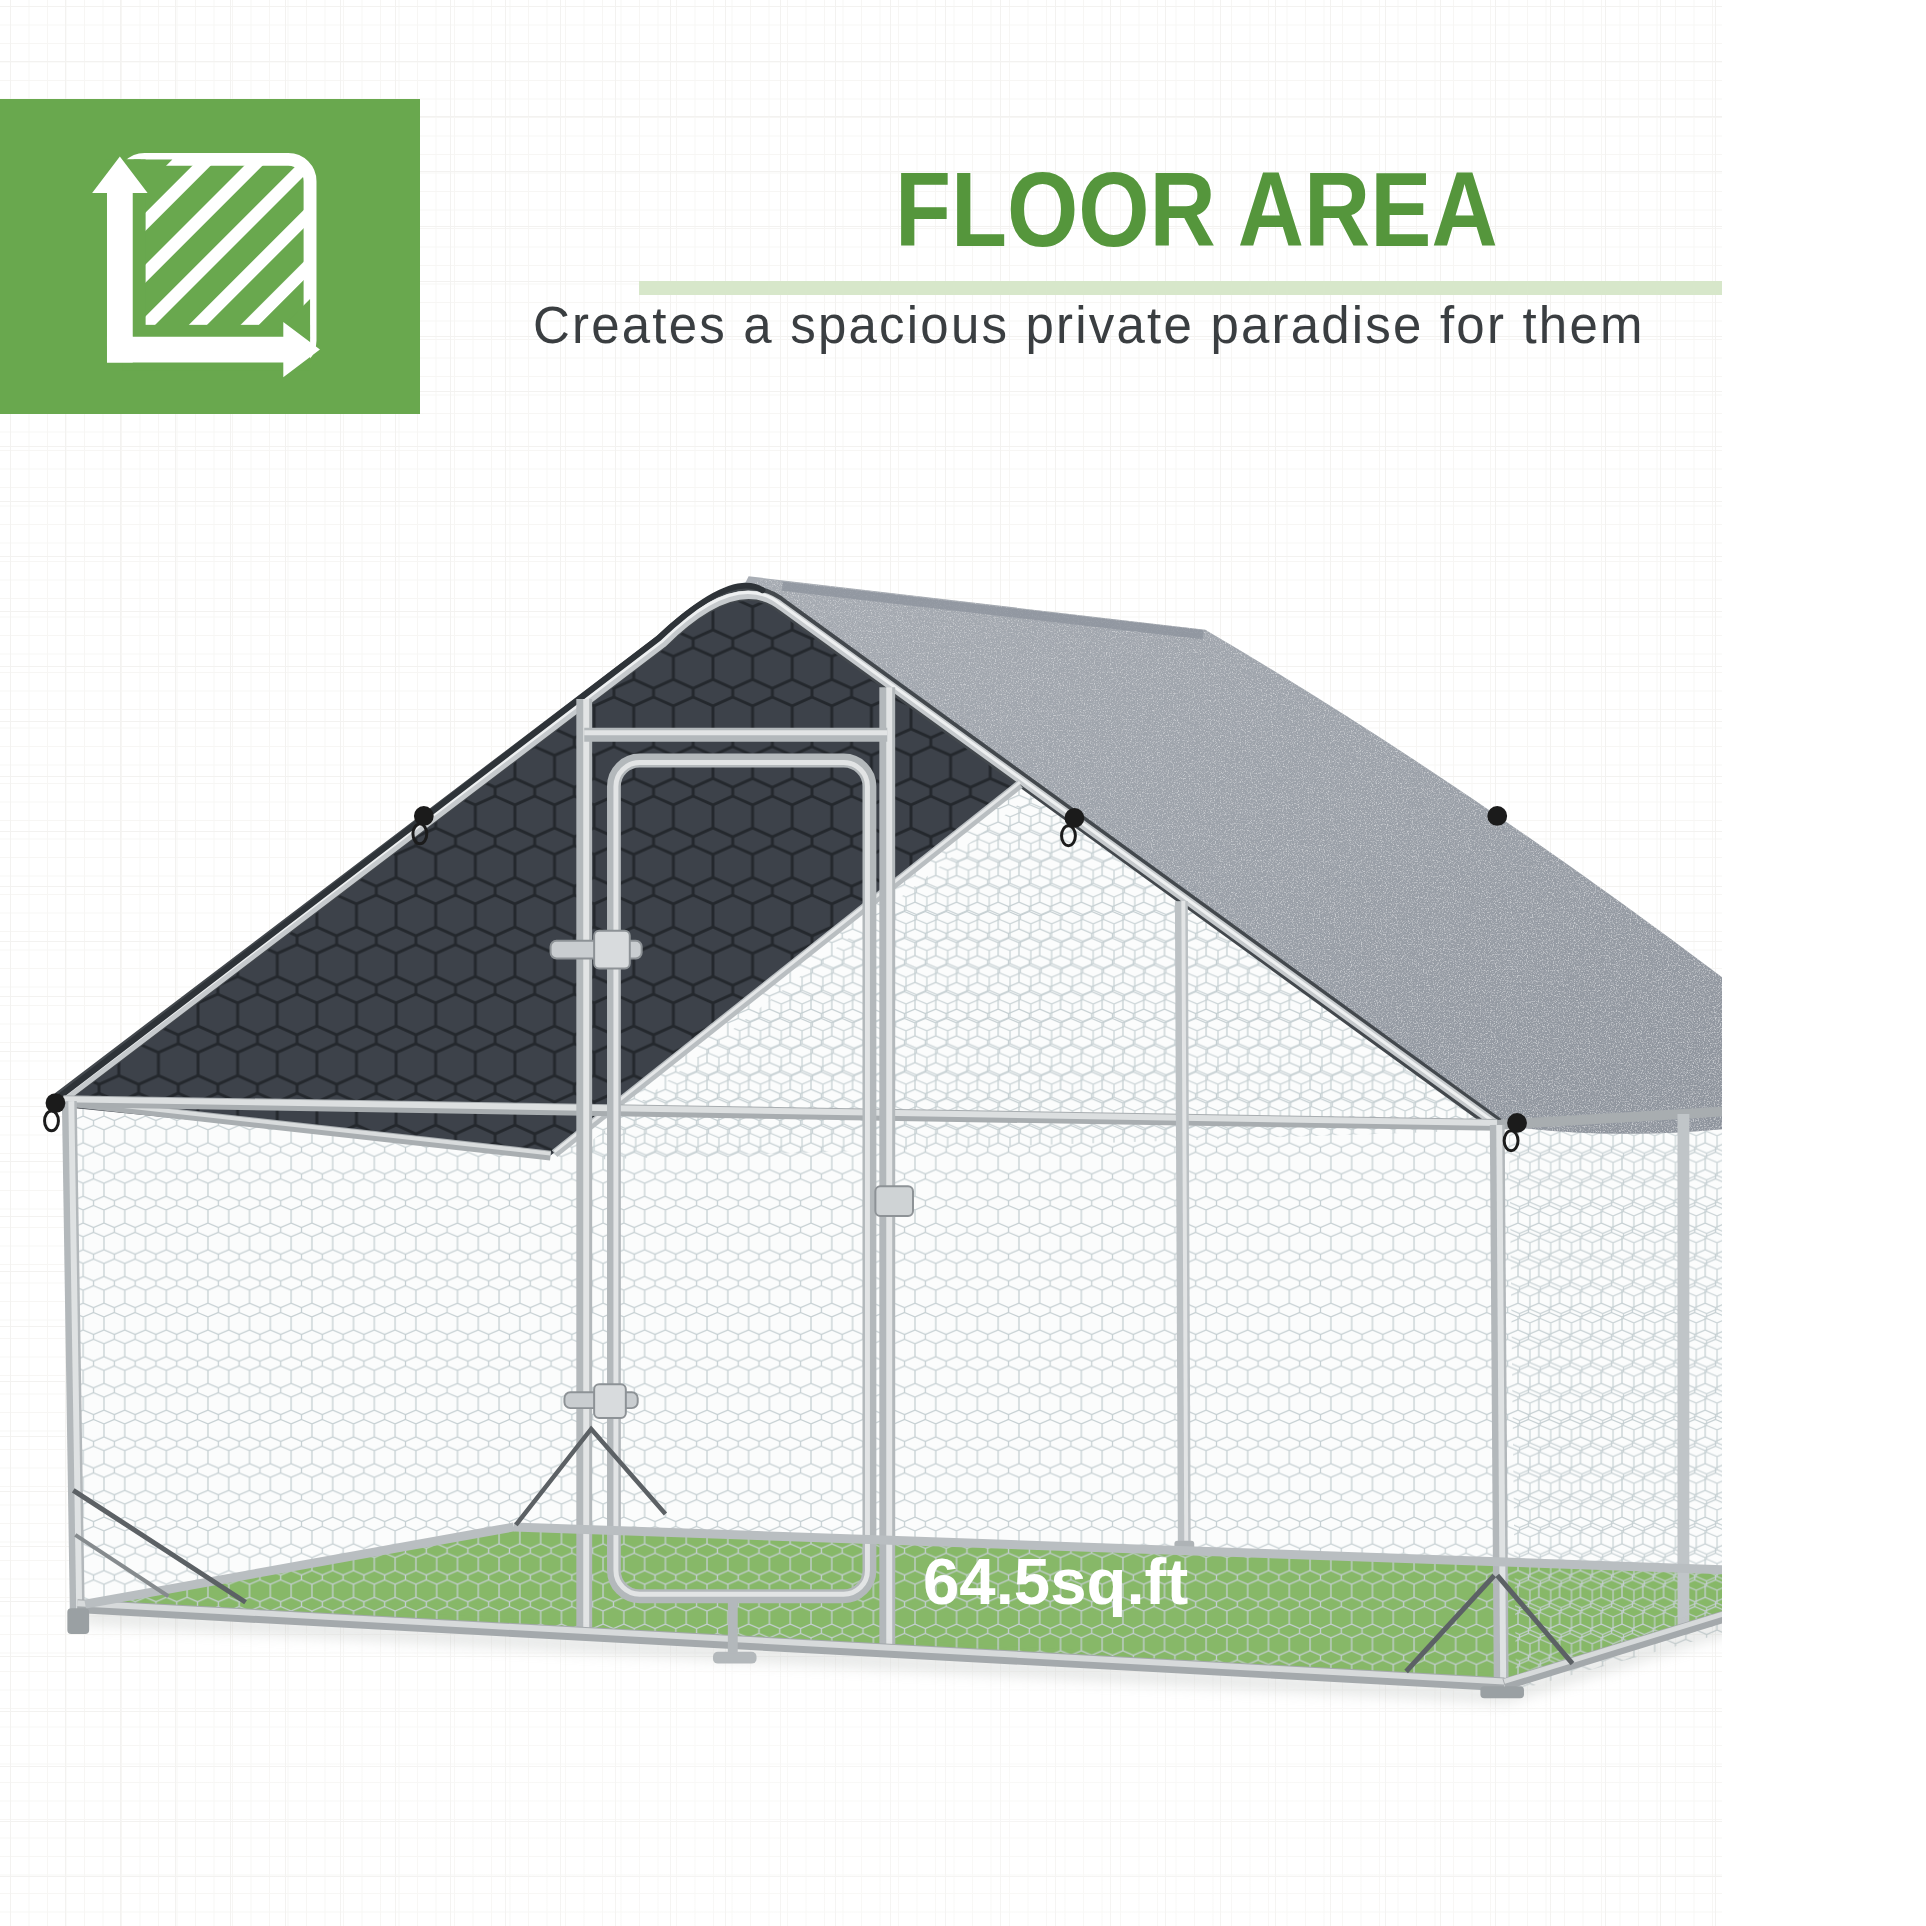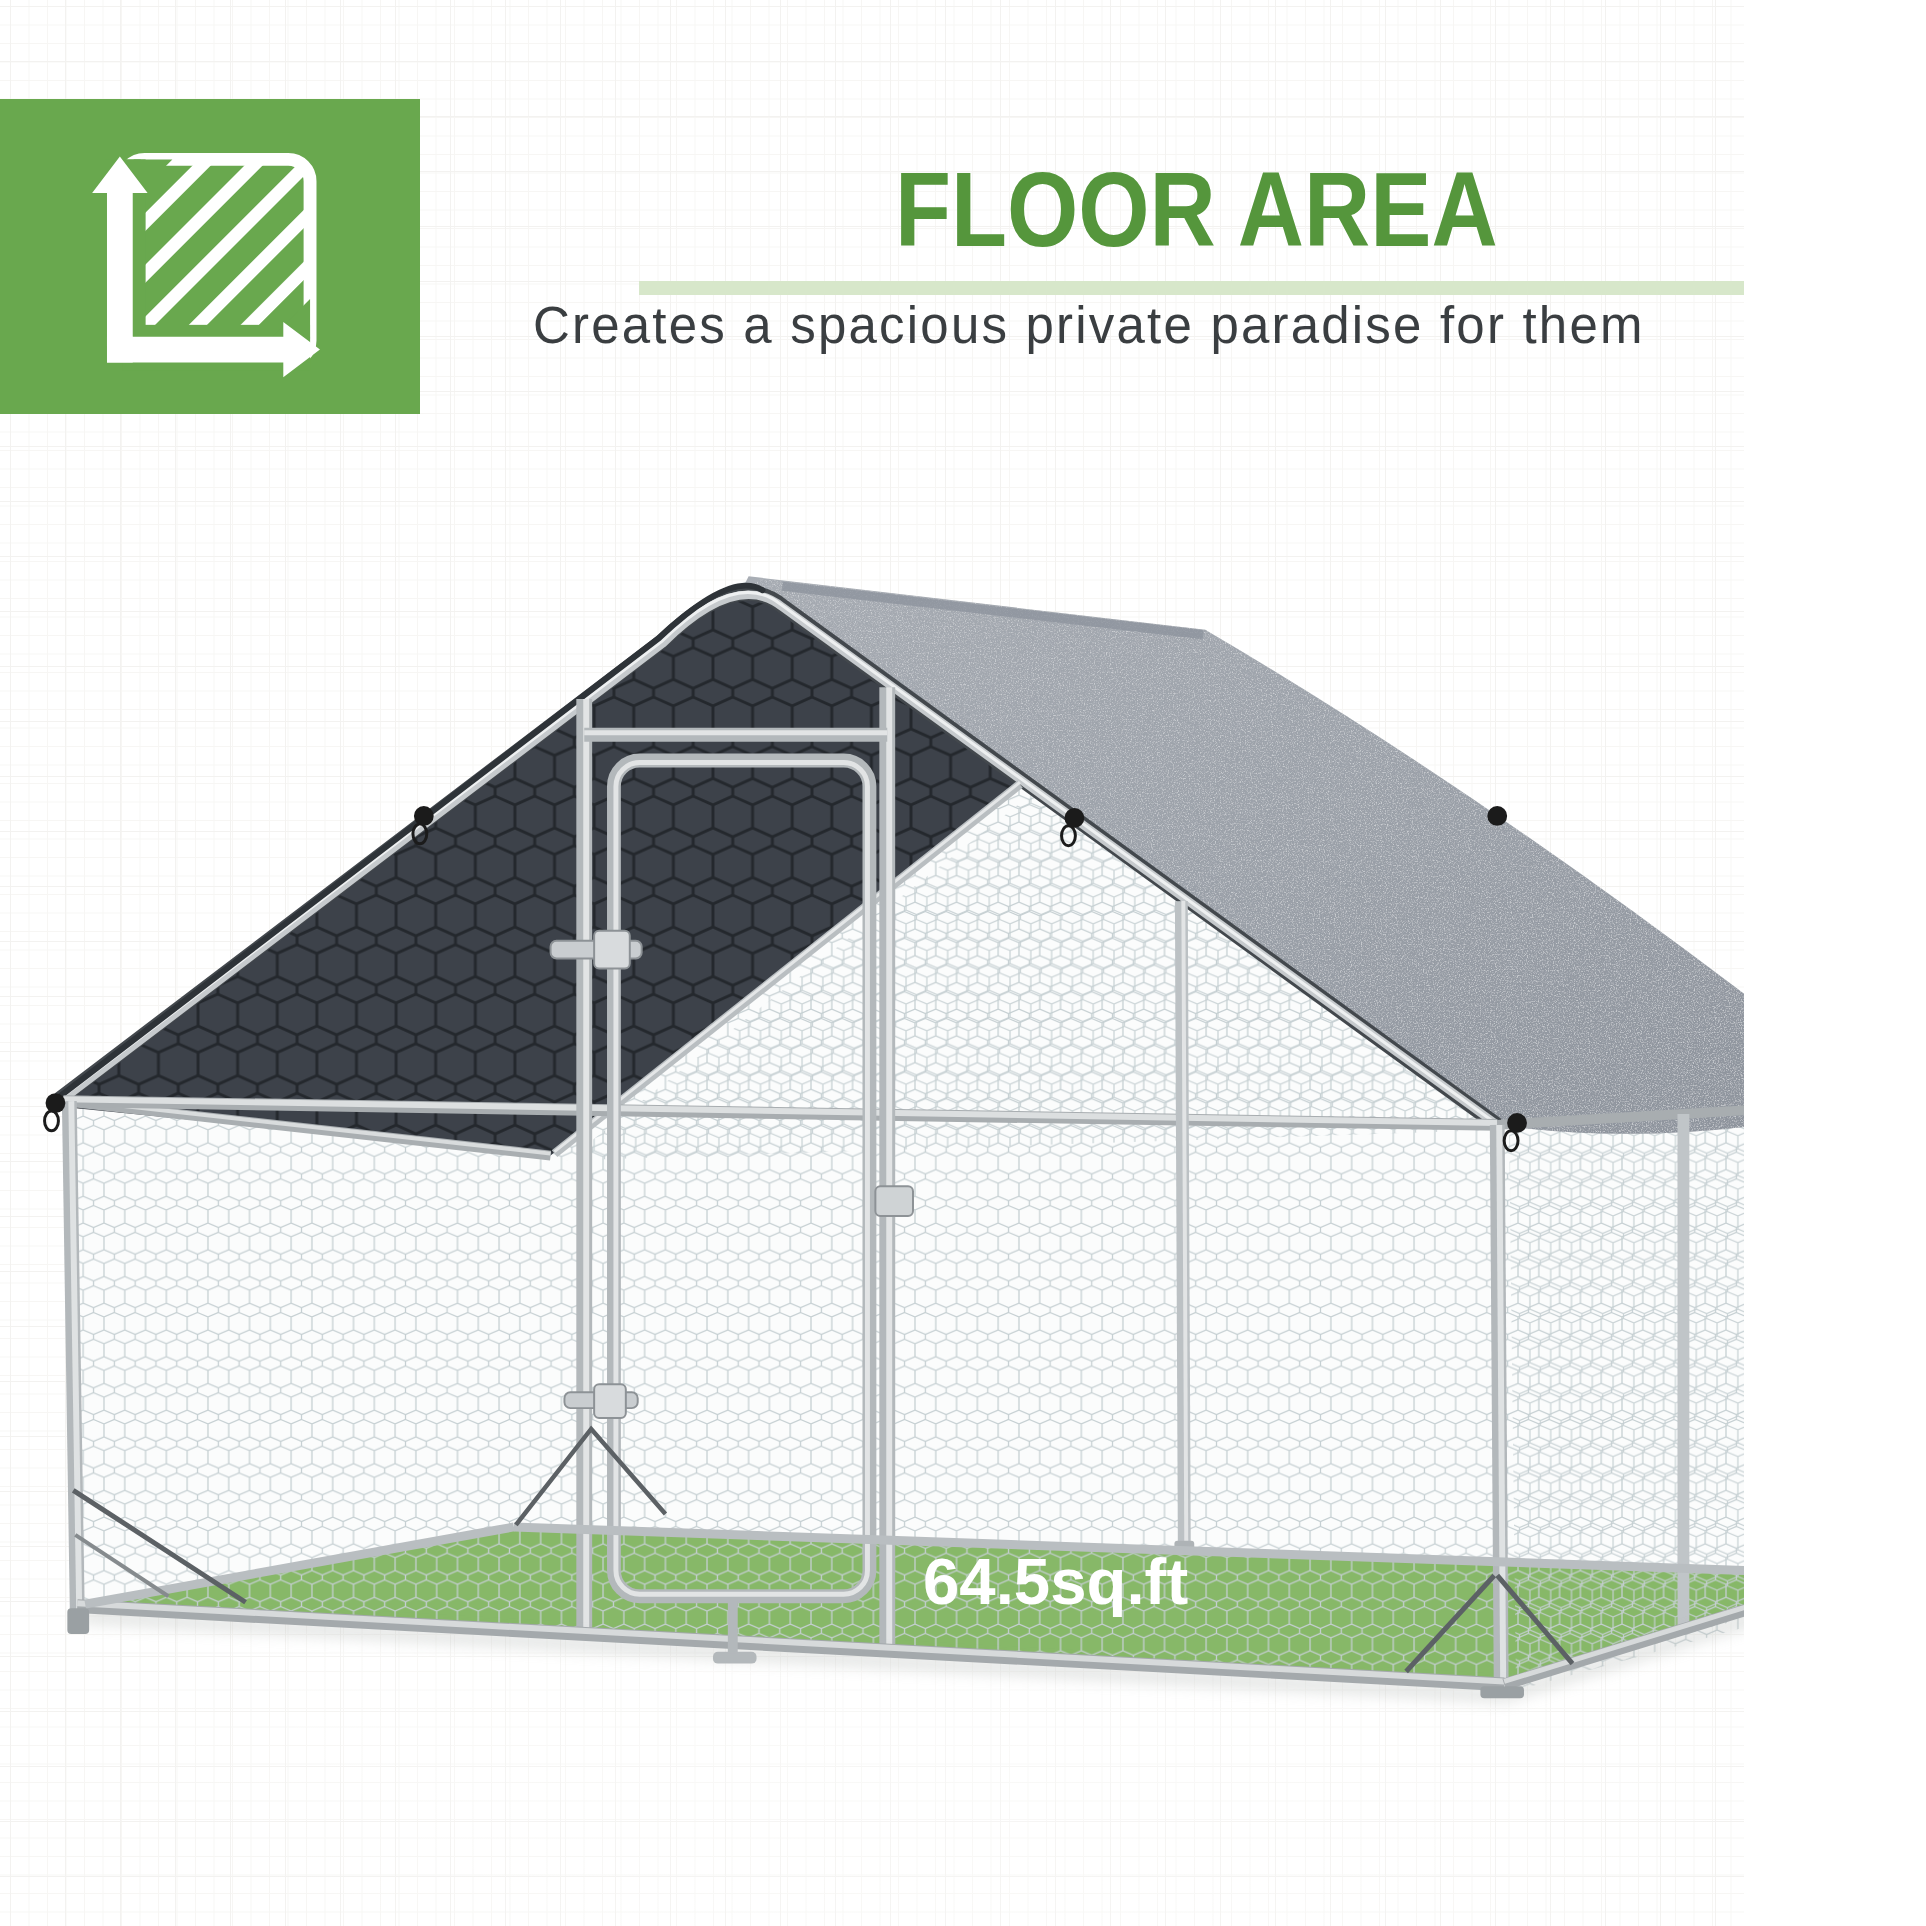--- a/index.html
+++ b/index.html
@@ -1,16 +1,16 @@
 <!DOCTYPE html>
 <html><head>
 <meta charset="utf-8">
 <style>
 html,body{margin:0;padding:0;}
-#page{position:relative;width:1722px;height:1927px;background:#ffffff;overflow:hidden;font-family:"Liberation Sans",sans-serif;padding-left:22px;}
+#page{position:relative;width:1722px;height:1927px;background:#ffffff;overflow:hidden;font-family:"Liberation Sans",sans-serif;}
 #grid{position:absolute;left:0;top:0;right:0;bottom:0;
 background-image:linear-gradient(#f3f2f0 1px,transparent 1px),linear-gradient(90deg,#f3f2f0 1px,transparent 1px),linear-gradient(#f7f6f4 1px,transparent 1px),linear-gradient(90deg,#f7f6f4 1px,transparent 1px);
 background-size:55px 55px,55px 55px,18.5px 18.5px,18.5px 18.5px;background-position:10px 6px,10px 6px,10px 6px,10px 6px;}
 #gridfade{position:absolute;left:0;top:0;right:0;bottom:0;
 background:radial-gradient(ellipse 1386px 891px at 55% 78%, rgba(255,255,255,.55), rgba(255,255,255,0) 70%);}
 #gsq{position:absolute;left:0;top:99px;width:420px;height:315px;background:#69a84e;}
 #title{position:absolute;left:895px;top:150px;font-size:105px;font-weight:bold;color:#55963c;letter-spacing:0;transform:scaleX(0.873);transform-origin:left top;white-space:nowrap;}
 #bar{position:absolute;left:639px;top:281px;width:1112px;height:14px;background:#d7e7ca;}
 #sub{position:absolute;left:533px;top:296px;font-size:51px;font-weight:400;color:#3a3e41;letter-spacing:2.2px;white-space:nowrap;}
 </style>

